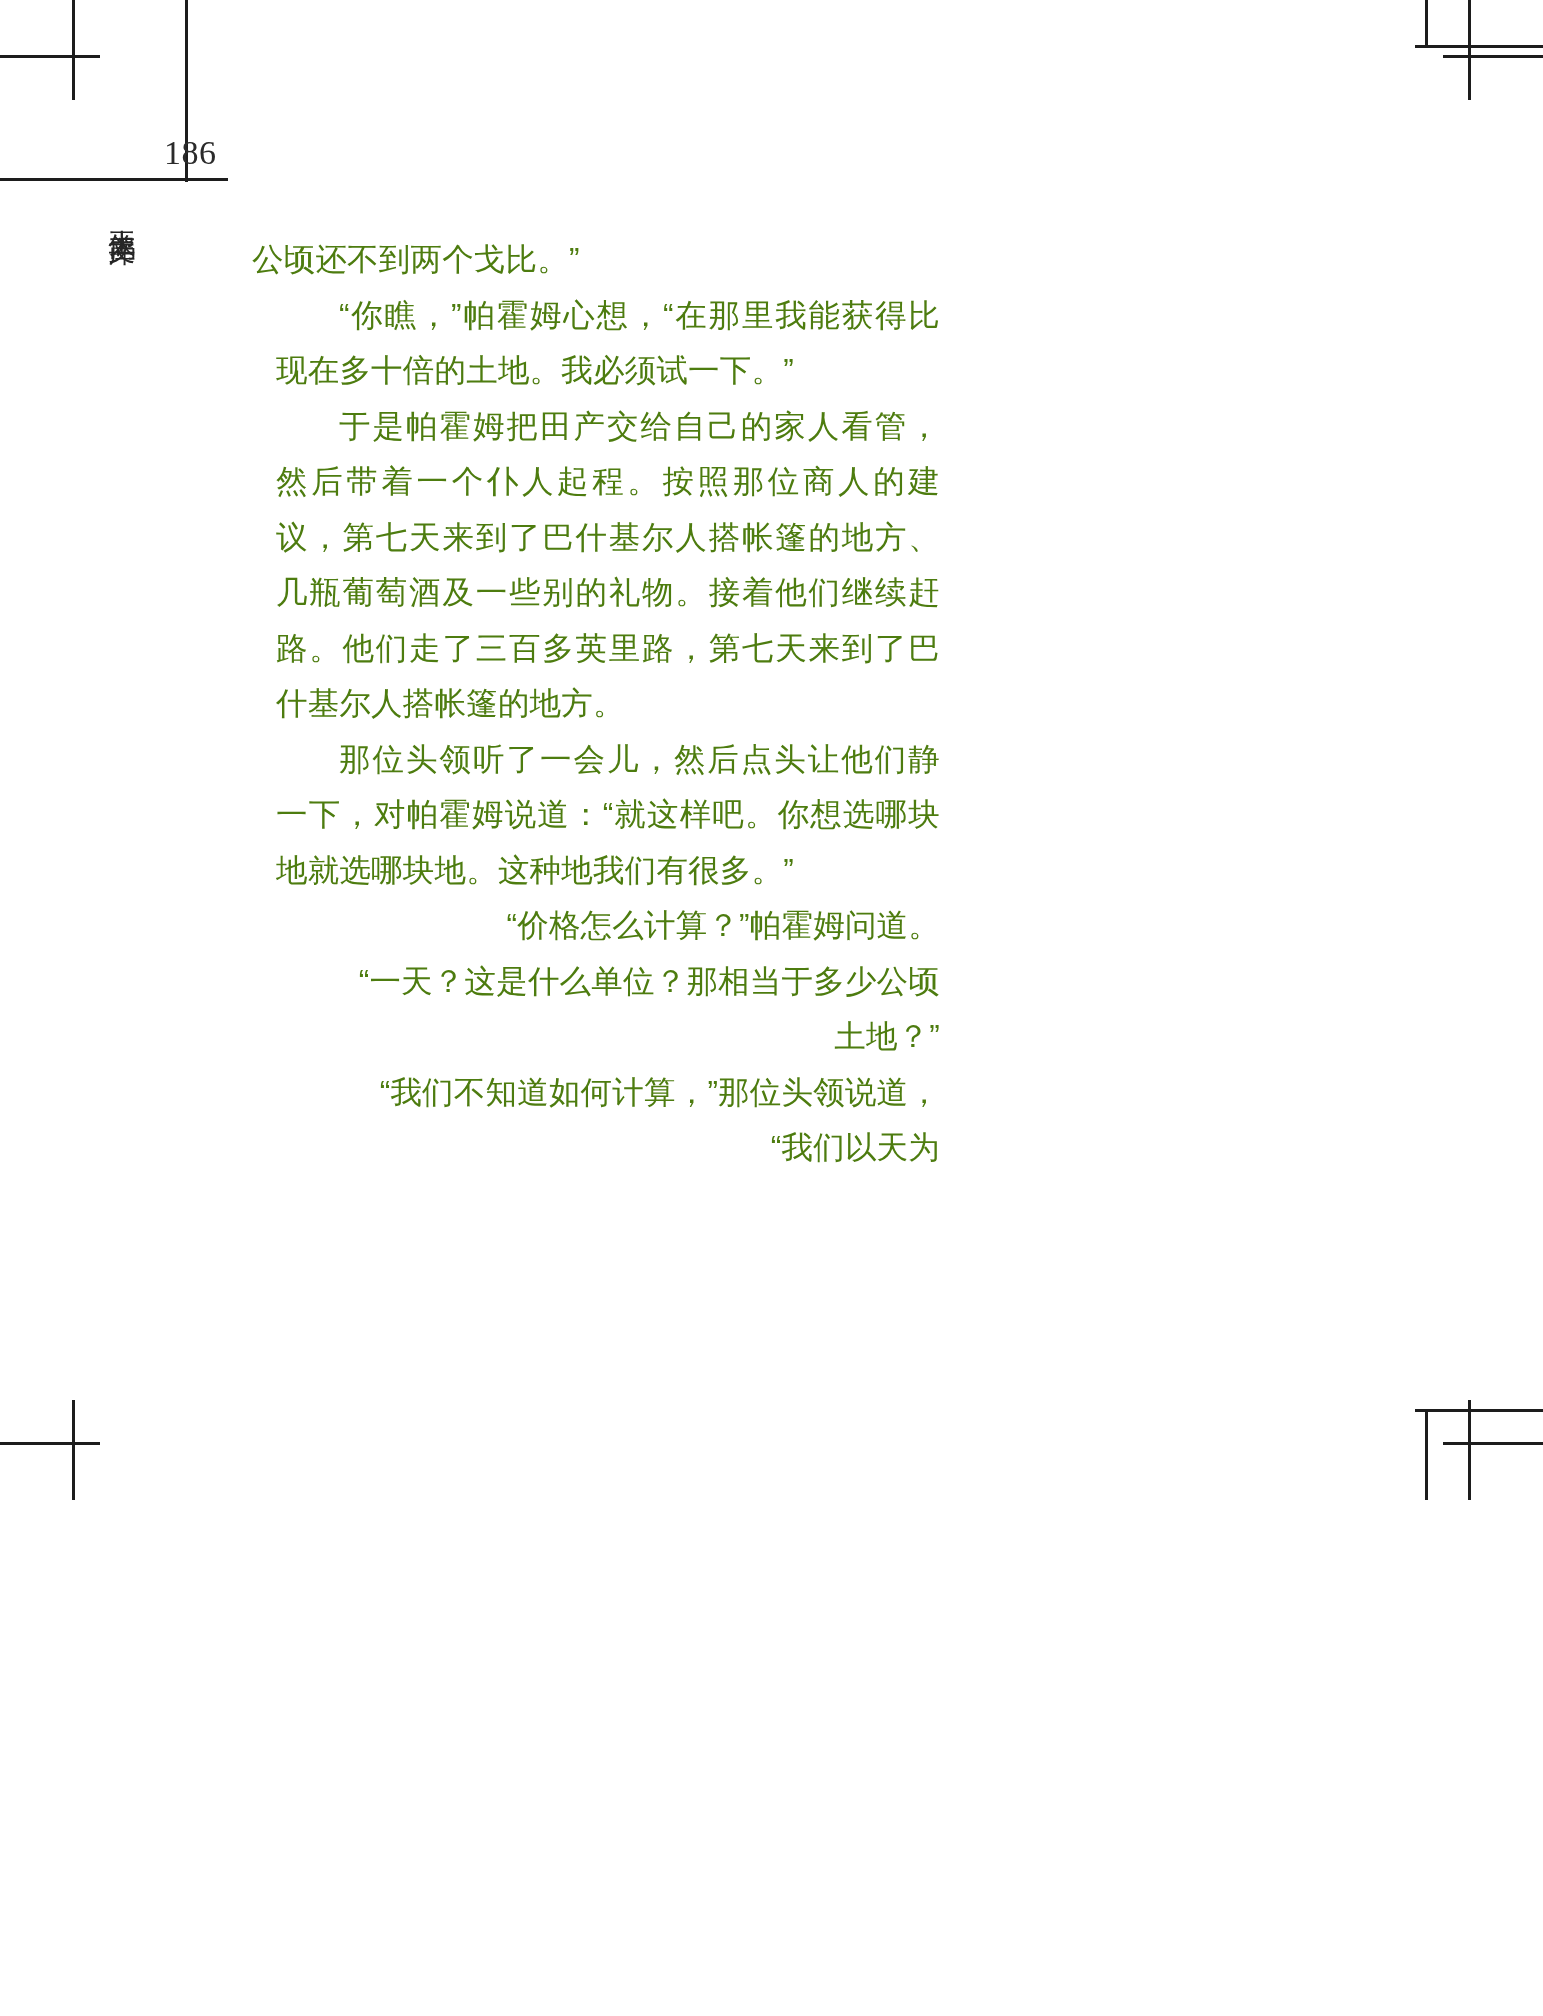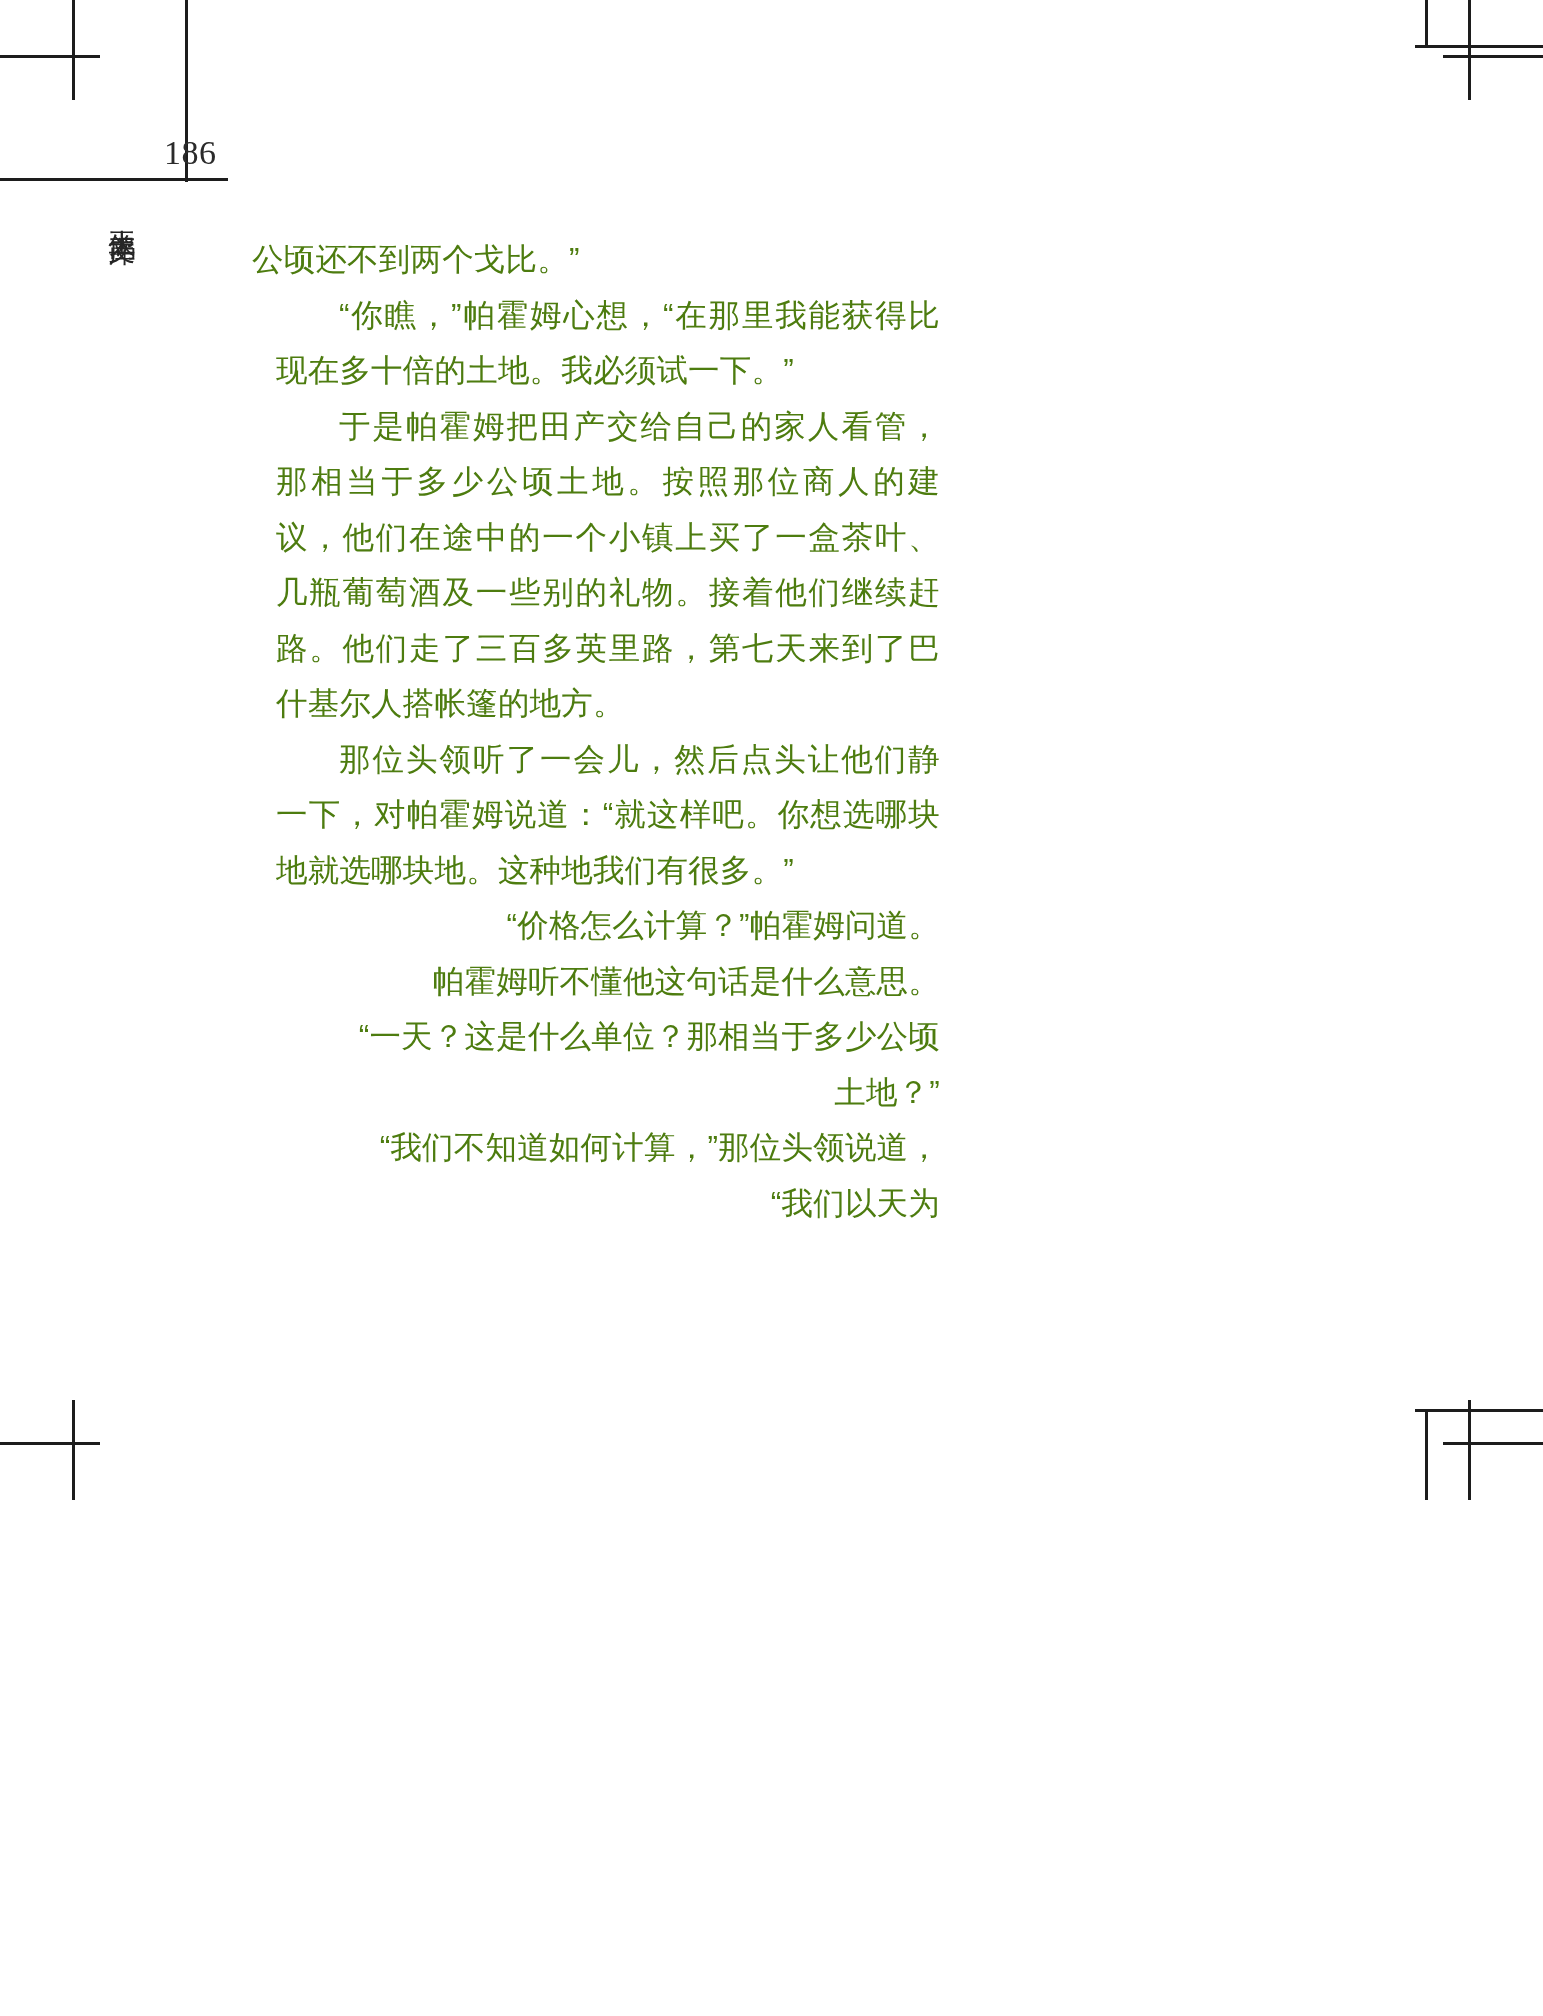--- a/index.html
+++ b/index.html
@@ -145,24 +145,23 @@
       <div class="seg v2"></div>
   </div>
 
   <div id="folio">186</div>
 
   <div id="series-title">大王鸽文库</div>
 
   <div id="body-column">
     <p class="para">公顷还不到两个戈比。”</p>
     <p class="para indent">“你瞧，”帕霍姆心想，“在那里我能获得比现在多十倍的土地。我必须试一下。”</p>
-    <p class="para indent">于是帕霍姆把田产交给自己的家人看管，那相当于多少公顷土地。按照那位商人的建议，他们在途中的一个小镇上买了一盒茶叶、几瓶葡萄酒及一些别的礼物。接着他们继续赶路。他们走了三百多英里路，第七天来到了巴什基尔人搭帐篷的地方。</p>
+    <p class="para indent">于是帕霍姆把田产交给自己的家人看管，然后带着一个仆人起程。按照那位商人的建议，第七天来到了巴什基尔人搭帐篷的地方、几瓶葡萄酒及一些别的礼物。接着他们继续赶路。他们走了三百多英里路，第七天来到了巴什基尔人搭帐篷的地方。</p>
     <p class="para indent">那位头领听了一会儿，然后点头让他们静一下，对帕霍姆说道：“就这样吧。你想选哪块地就选哪块地。这种地我们有很多。”</p>
     <p class="para indent last-left">“价格怎么计算？”帕霍姆问道。</p>
-    <p class="para indent last-left">帕霍姆听不懂他这句话是什么意思。</p>
     <p class="para indent last-left">“一天？这是什么单位？那相当于多少公顷土地？”</p>
     <p class="para indent last-left">“我们不知道如何计算，”那位头领说道，“我们以天为</p>
   </div>
 
   <div id="illustration">
     <svg viewBox="0 0 212 268" xmlns="http://www.w3.org/2000/svg" aria-hidden="true">
       <defs>
         <linearGradient id="gTrunk" x1="0" y1="0" x2="1" y2="0">
           <stop offset="0%" stop-color="#d8d8d8"></stop>
           <stop offset="45%" stop-color="#9a9a9a"></stop>

